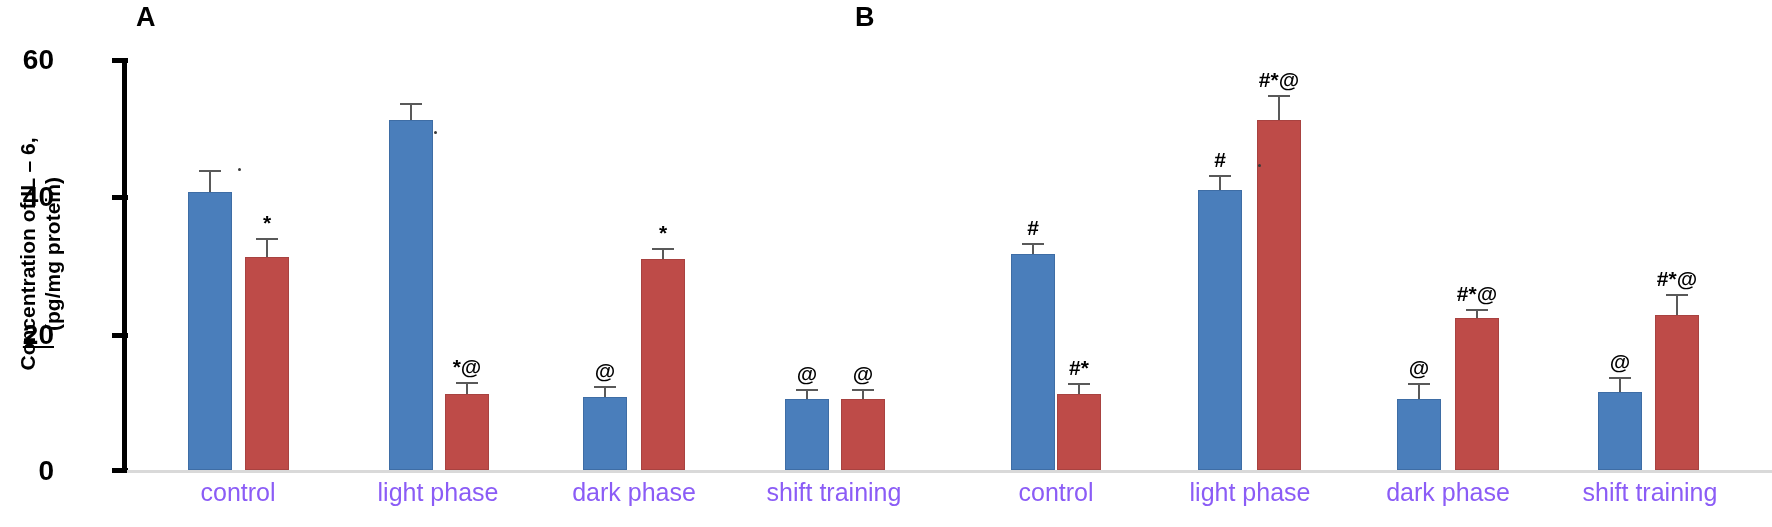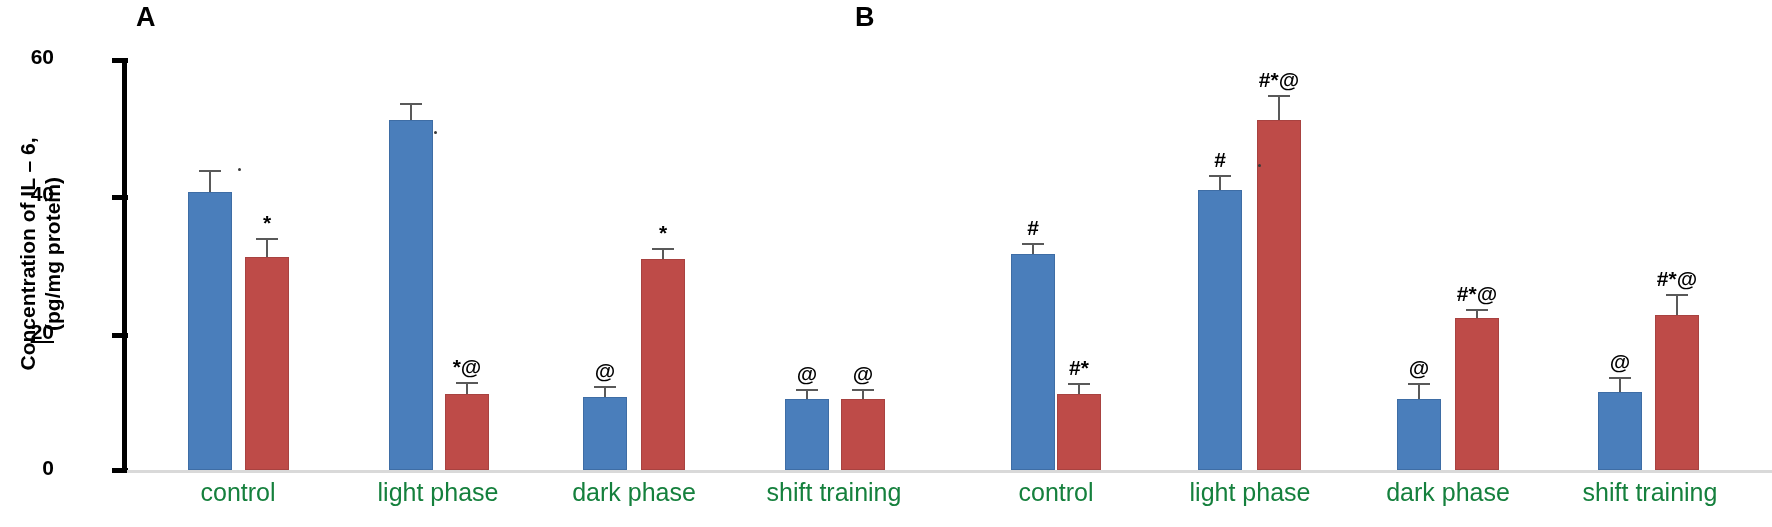--- a/index.html
+++ b/index.html
@@ -65,21 +65,21 @@
     position: absolute;
     left: 112px;
     width: 16px;
     height: 5px;
     background: #000000;
   }
   .y-tick-label {
     position: absolute;
     right: 1718px;
     text-align: left;
-    font-size: 21px;
+    font-size: 28px;
     font-weight: bold;
     color: #000000;
     line-height: 1;
   }
 
   
   #plot-area {
     position: absolute;
     left: 127px;
     top: 40px;
@@ -136,21 +136,21 @@
     height: 3px;
     background: #3a3a3a;
     border-radius: 50%;
   }
 
   
   .x-label {
     position: absolute;
     top: 480px;
     font-size: 25px;
-    color: #15803d;
+    color: #8b5cf6;
     line-height: 1;
     white-space: nowrap;
     transform: translateX(-50%);
     text-align: right;
   }
 </style>
 </head>
 <body>
 
 <div id="figure">

